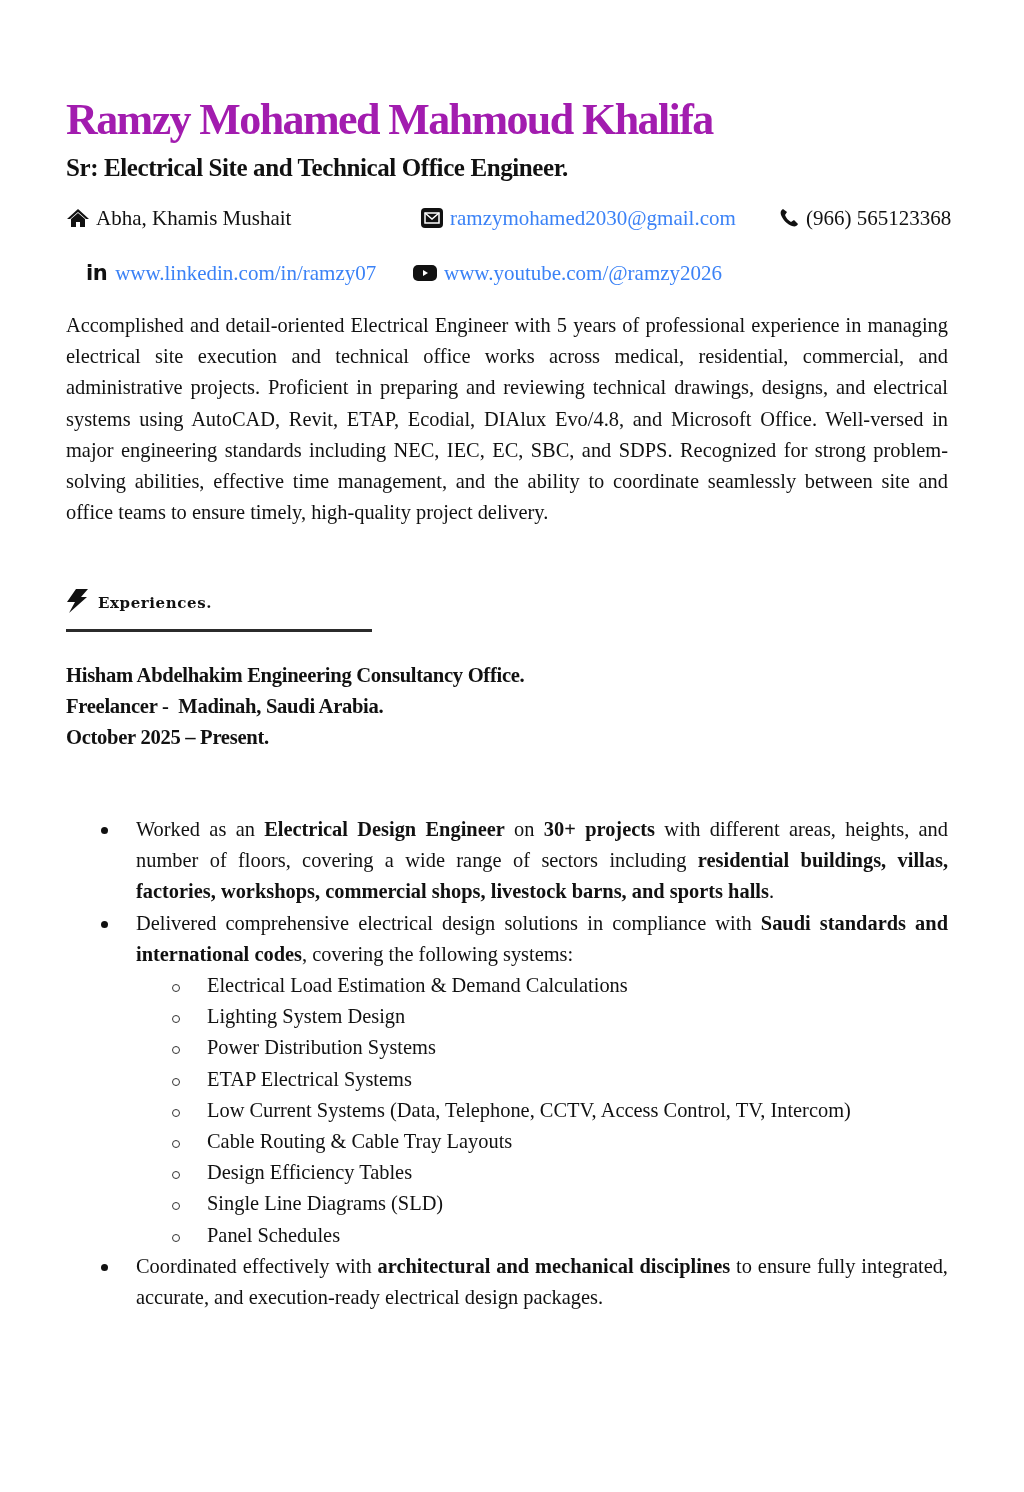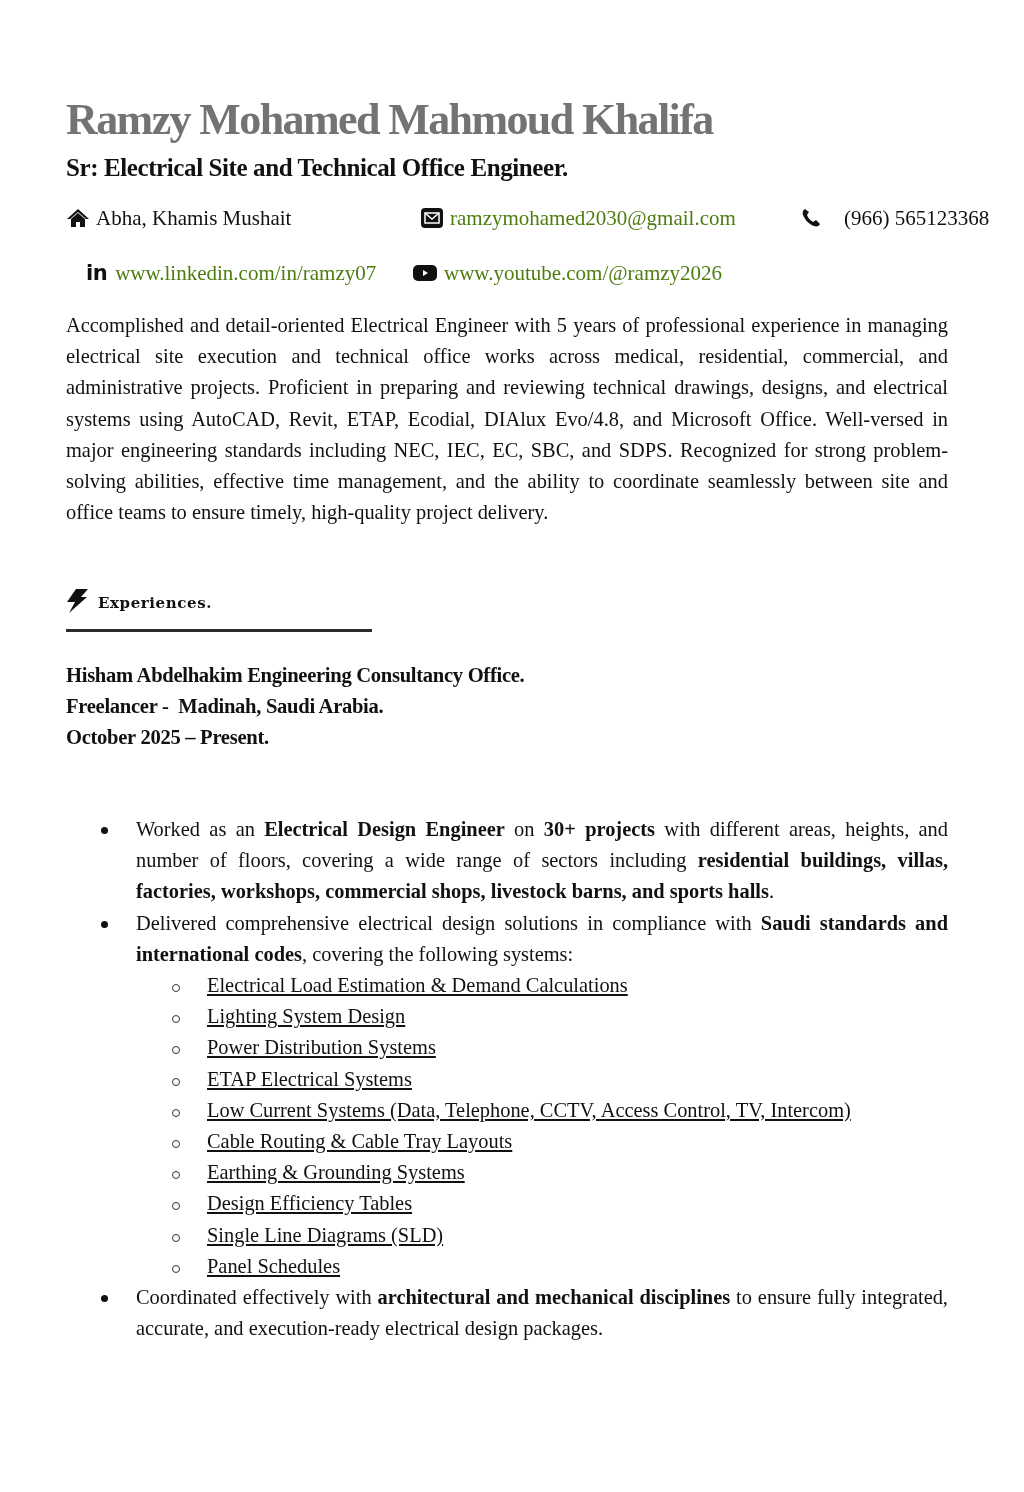--- a/index.html
+++ b/index.html
@@ -3,30 +3,30 @@
   <meta charset="utf-8">
   <style>
     html, body { margin: 0; padding: 0; background: #ffffff; }
     body {
       width: 1024px; height: 1492px; position: relative; overflow: hidden;
       font-family: "Liberation Serif", "DejaVu Serif", serif; color: #111111;
     }
     .name {
       position: absolute; left: 66px; top: 96px;
       font-size: 44px; font-weight: bold; letter-spacing: -1.6px; line-height: 48px;
-      color: #737373;
+      color: #a21caf;
     }
     .title {
       position: absolute; left: 66px; top: 153px;
       font-size: 25px; font-weight: bold; letter-spacing: -0.4px; line-height: 30px;
     }
     .contact-row { position: absolute; left: 66px; height: 28px; font-size: 21px; line-height: 28px; }
     .contact-row .item { position: absolute; top: 0; white-space: nowrap; display: flex; align-items: center; }
     .contact-row .icon { display: inline-flex; align-items: center; justify-content: center; margin-right: 6px; }
-    .link { color: #4d7c0f; }
+    .link { color: #3b82f6; }
     .summary {
       position: absolute; left: 66px; top: 310px; width: 882px;
       font-size: 20.4px; line-height: 31.2px; text-align: justify;
     }
     .section-head {
       position: absolute; left: 64px; top: 588px;
       display: flex; align-items: center;
     }
     .section-title {
       font-family: "DejaVu Serif", serif; font-weight: bold; font-size: 15px; letter-spacing: 0.6px;
@@ -38,21 +38,21 @@
     .job-head {
       position: absolute; left: 66px; top: 660px;
       font-size: 20.6px; font-weight: bold; line-height: 31px; letter-spacing: -0.3px;
     }
     .bullets { position: absolute; left: 66px; top: 814px; width: 882px; font-size: 20.4px; line-height: 31.2px; }
     .bullet { position: relative; padding-left: 70px; text-align: justify; }
     .bullet .dot {
       position: absolute; left: 35px; top: 13px; width: 7px; height: 7px; border-radius: 50%; background: #111;
     }
     .subs { margin: 0; padding: 0; }
-    .sub { position: relative; padding-left: 141px; text-align: justify; margin-left: -70px; text-decoration: underline; }
+    .sub { position: relative; padding-left: 141px; text-align: justify; margin-left: -70px; }
     .sub .ring {
       position: absolute; left: 106px; top: 14px; width: 6px; height: 6px; border: 1.3px solid #333; border-radius: 50%;
     }
     b { font-weight: bold; }
   </style>
 </head>
 <body>
 
 <div class="name">Ramzy Mohamed Mahmoud Khalifa</div>
 <div class="title">Sr: Electrical Site and Technical Office Engineer.</div>
@@ -70,21 +70,21 @@
   <div class="item" style="left:354px;">
     <span class="icon">
       <svg width="24" height="22" viewBox="0 0 24 22">
           <rect x="1" y="1" width="22" height="20" rx="4" fill="#111"></rect>
           <rect x="5" y="6" width="14" height="10" fill="none" stroke="#fff" stroke-width="1.5"></rect>
           <path d="M5 6 L12 12 L19 6" fill="none" stroke="#fff" stroke-width="1.5"></path>
         </svg>
     </span>
     <span class="link">ramzymohamed2030@gmail.com</span>
   </div>
-  <div class="item" style="left:734px;gap:16px;">
+  <div class="item" style="left:712px;">
     <span class="icon">
       <svg width="22" height="22" viewBox="0 0 22 22">
           <path d="M5 2 C3 3 2 5 3 8 C5 13 9 17 14 19 C17 20 19 19 20 17 L16 13 L13 15 C10 13 8 11 7 8 L9 5 Z" fill="#111"></path>
         </svg>
     </span>
     <span>(966) 565123368</span>
   </div>
 </div>
 
 <div class="contact-row" style="top:259px; width:930px;">
@@ -129,21 +129,20 @@
     <div class="bullet">
       <span class="dot"></span>
       <div><span>Delivered comprehensive electrical design solutions in compliance with </span><b>Saudi standards and international codes</b><span>, covering the following systems:</span></div>
       <div class="subs">
         <div class="sub"><span class="ring"></span><span>Electrical Load Estimation &amp; Demand Calculations</span></div>
         <div class="sub"><span class="ring"></span><span>Lighting System Design</span></div>
         <div class="sub"><span class="ring"></span><span>Power Distribution Systems</span></div>
         <div class="sub"><span class="ring"></span><span>ETAP Electrical Systems</span></div>
         <div class="sub"><span class="ring"></span><span>Low Current Systems (Data, Telephone, CCTV, Access Control, TV, Intercom)</span></div>
         <div class="sub"><span class="ring"></span><span>Cable Routing &amp; Cable Tray Layouts</span></div>
-        <div class="sub"><span class="ring"></span><span>Earthing &amp; Grounding Systems</span></div>
         <div class="sub"><span class="ring"></span><span>Design Efficiency Tables</span></div>
         <div class="sub"><span class="ring"></span><span>Single Line Diagrams (SLD)</span></div>
         <div class="sub"><span class="ring"></span><span>Panel Schedules</span></div>
       </div>
     </div>
     <div class="bullet">
       <span class="dot"></span>
       <div><span>Coordinated effectively with </span><b>architectural and mechanical disciplines</b><span> to ensure fully integrated, accurate, and execution-ready electrical design packages.</span></div>
     </div>
   </div>

